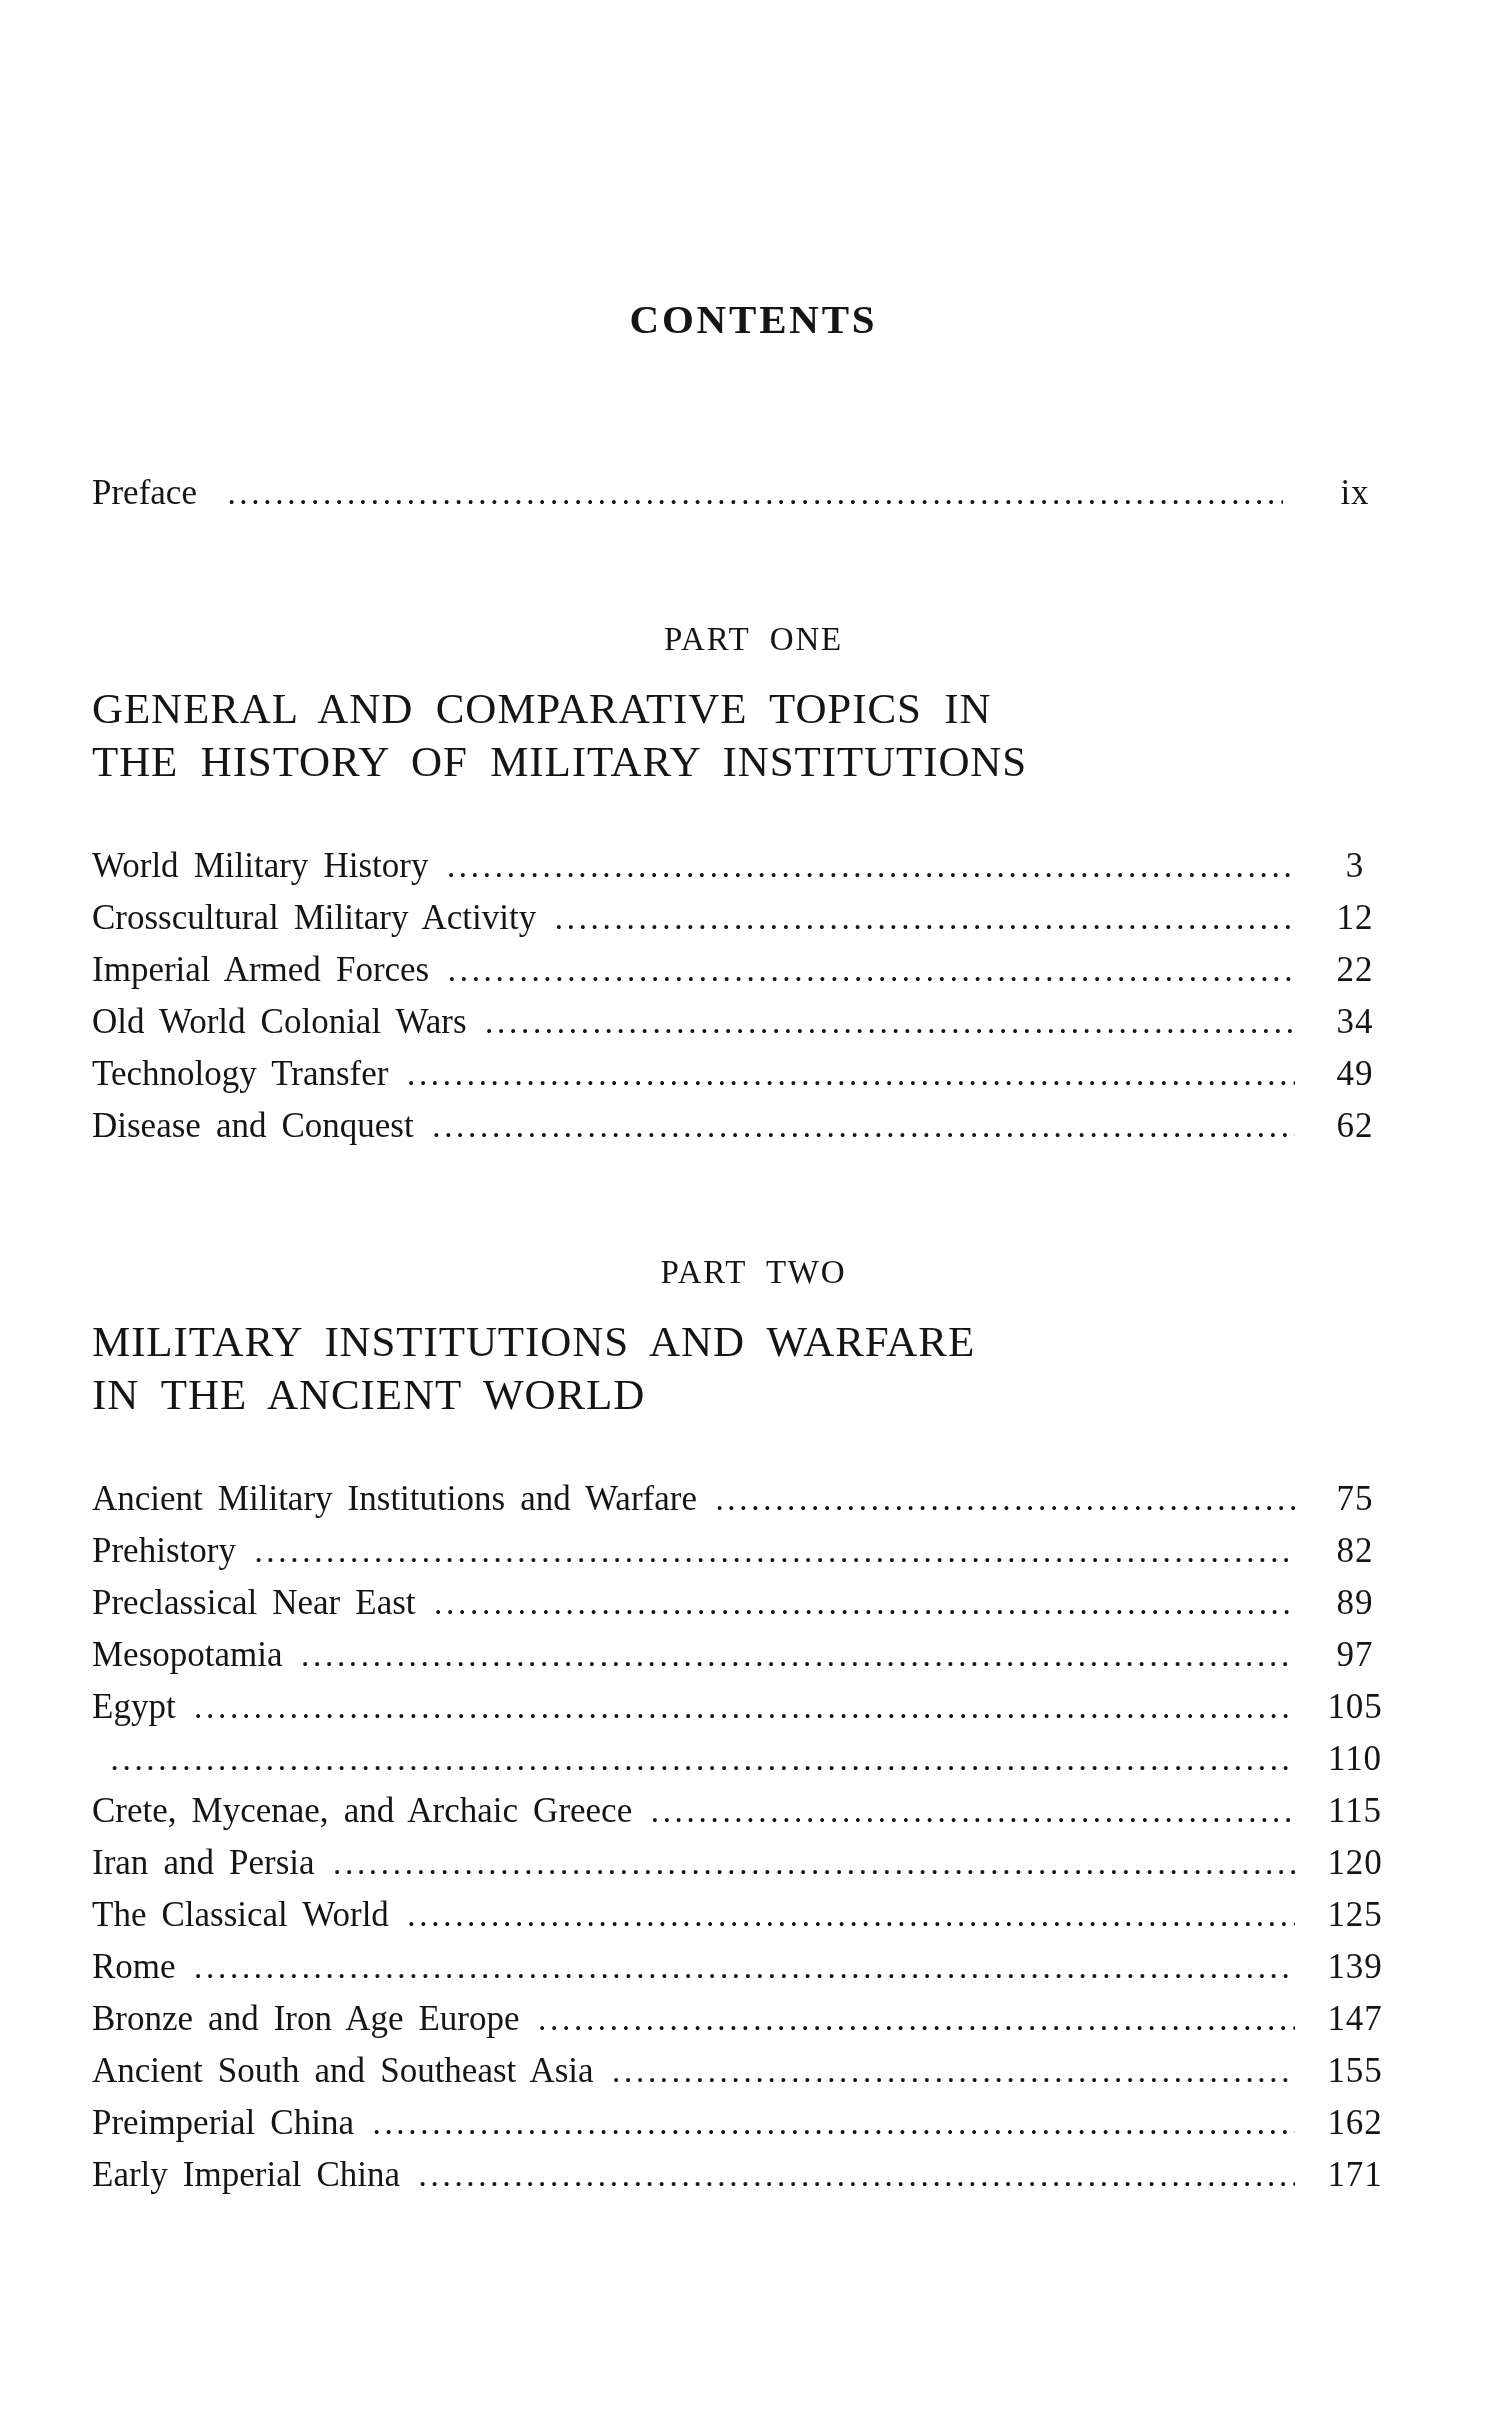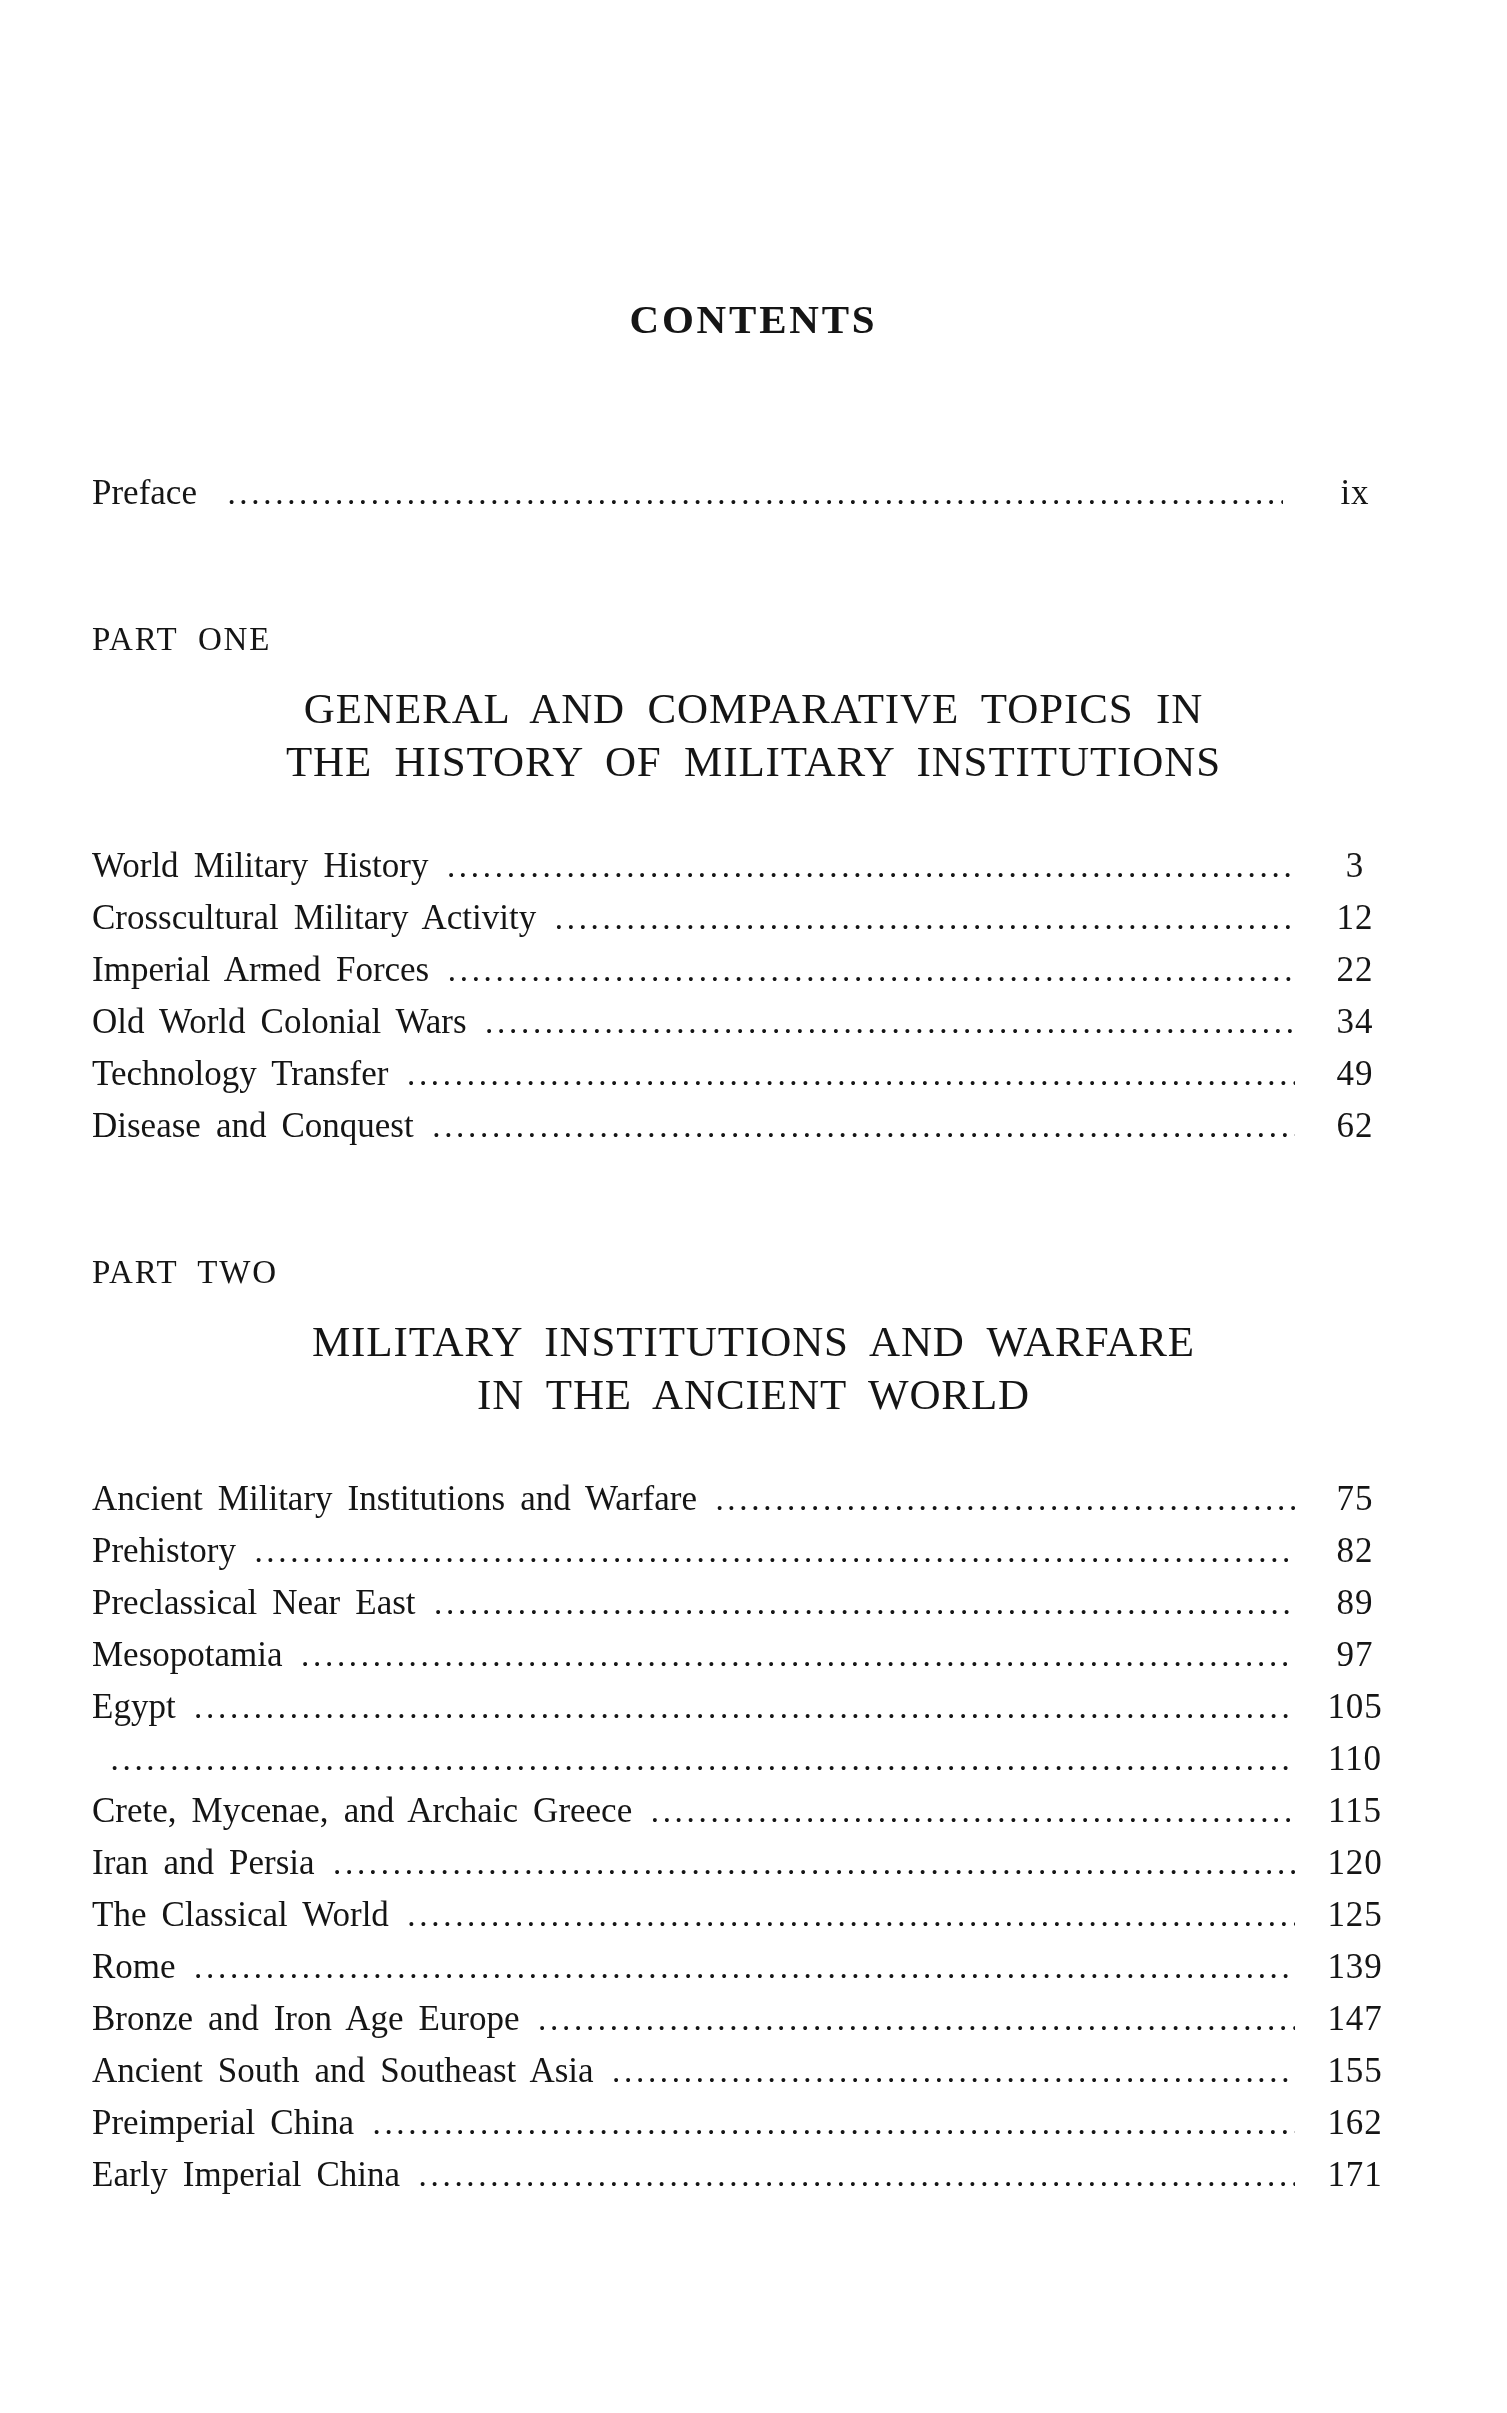--- a/index.html
+++ b/index.html
@@ -56,30 +56,29 @@
   .toc-page {
     flex: 0 0 120px;
     width: 120px;
     text-align: center;
     letter-spacing: 0.9px;
   }
   .part-section .part-heading {
     margin-top: 102px;
     font-size: 33px;
     line-height: 37px;
-    text-align: left;
+    text-align: center;
     letter-spacing: 1.8px;
     word-spacing: 0.3em;
     font-weight: 400;
   }
   .part-section .part-title {
     margin-top: 24px;
     font-size: 43px;
     line-height: 53px;
-    text-align: center;
     letter-spacing: 0.9px;
     word-spacing: 0.25em;
     font-weight: 400;
   }
   .part-section .toc-list {
     margin-top: 52px;
   }
 </style>
 </head>
 <body>

